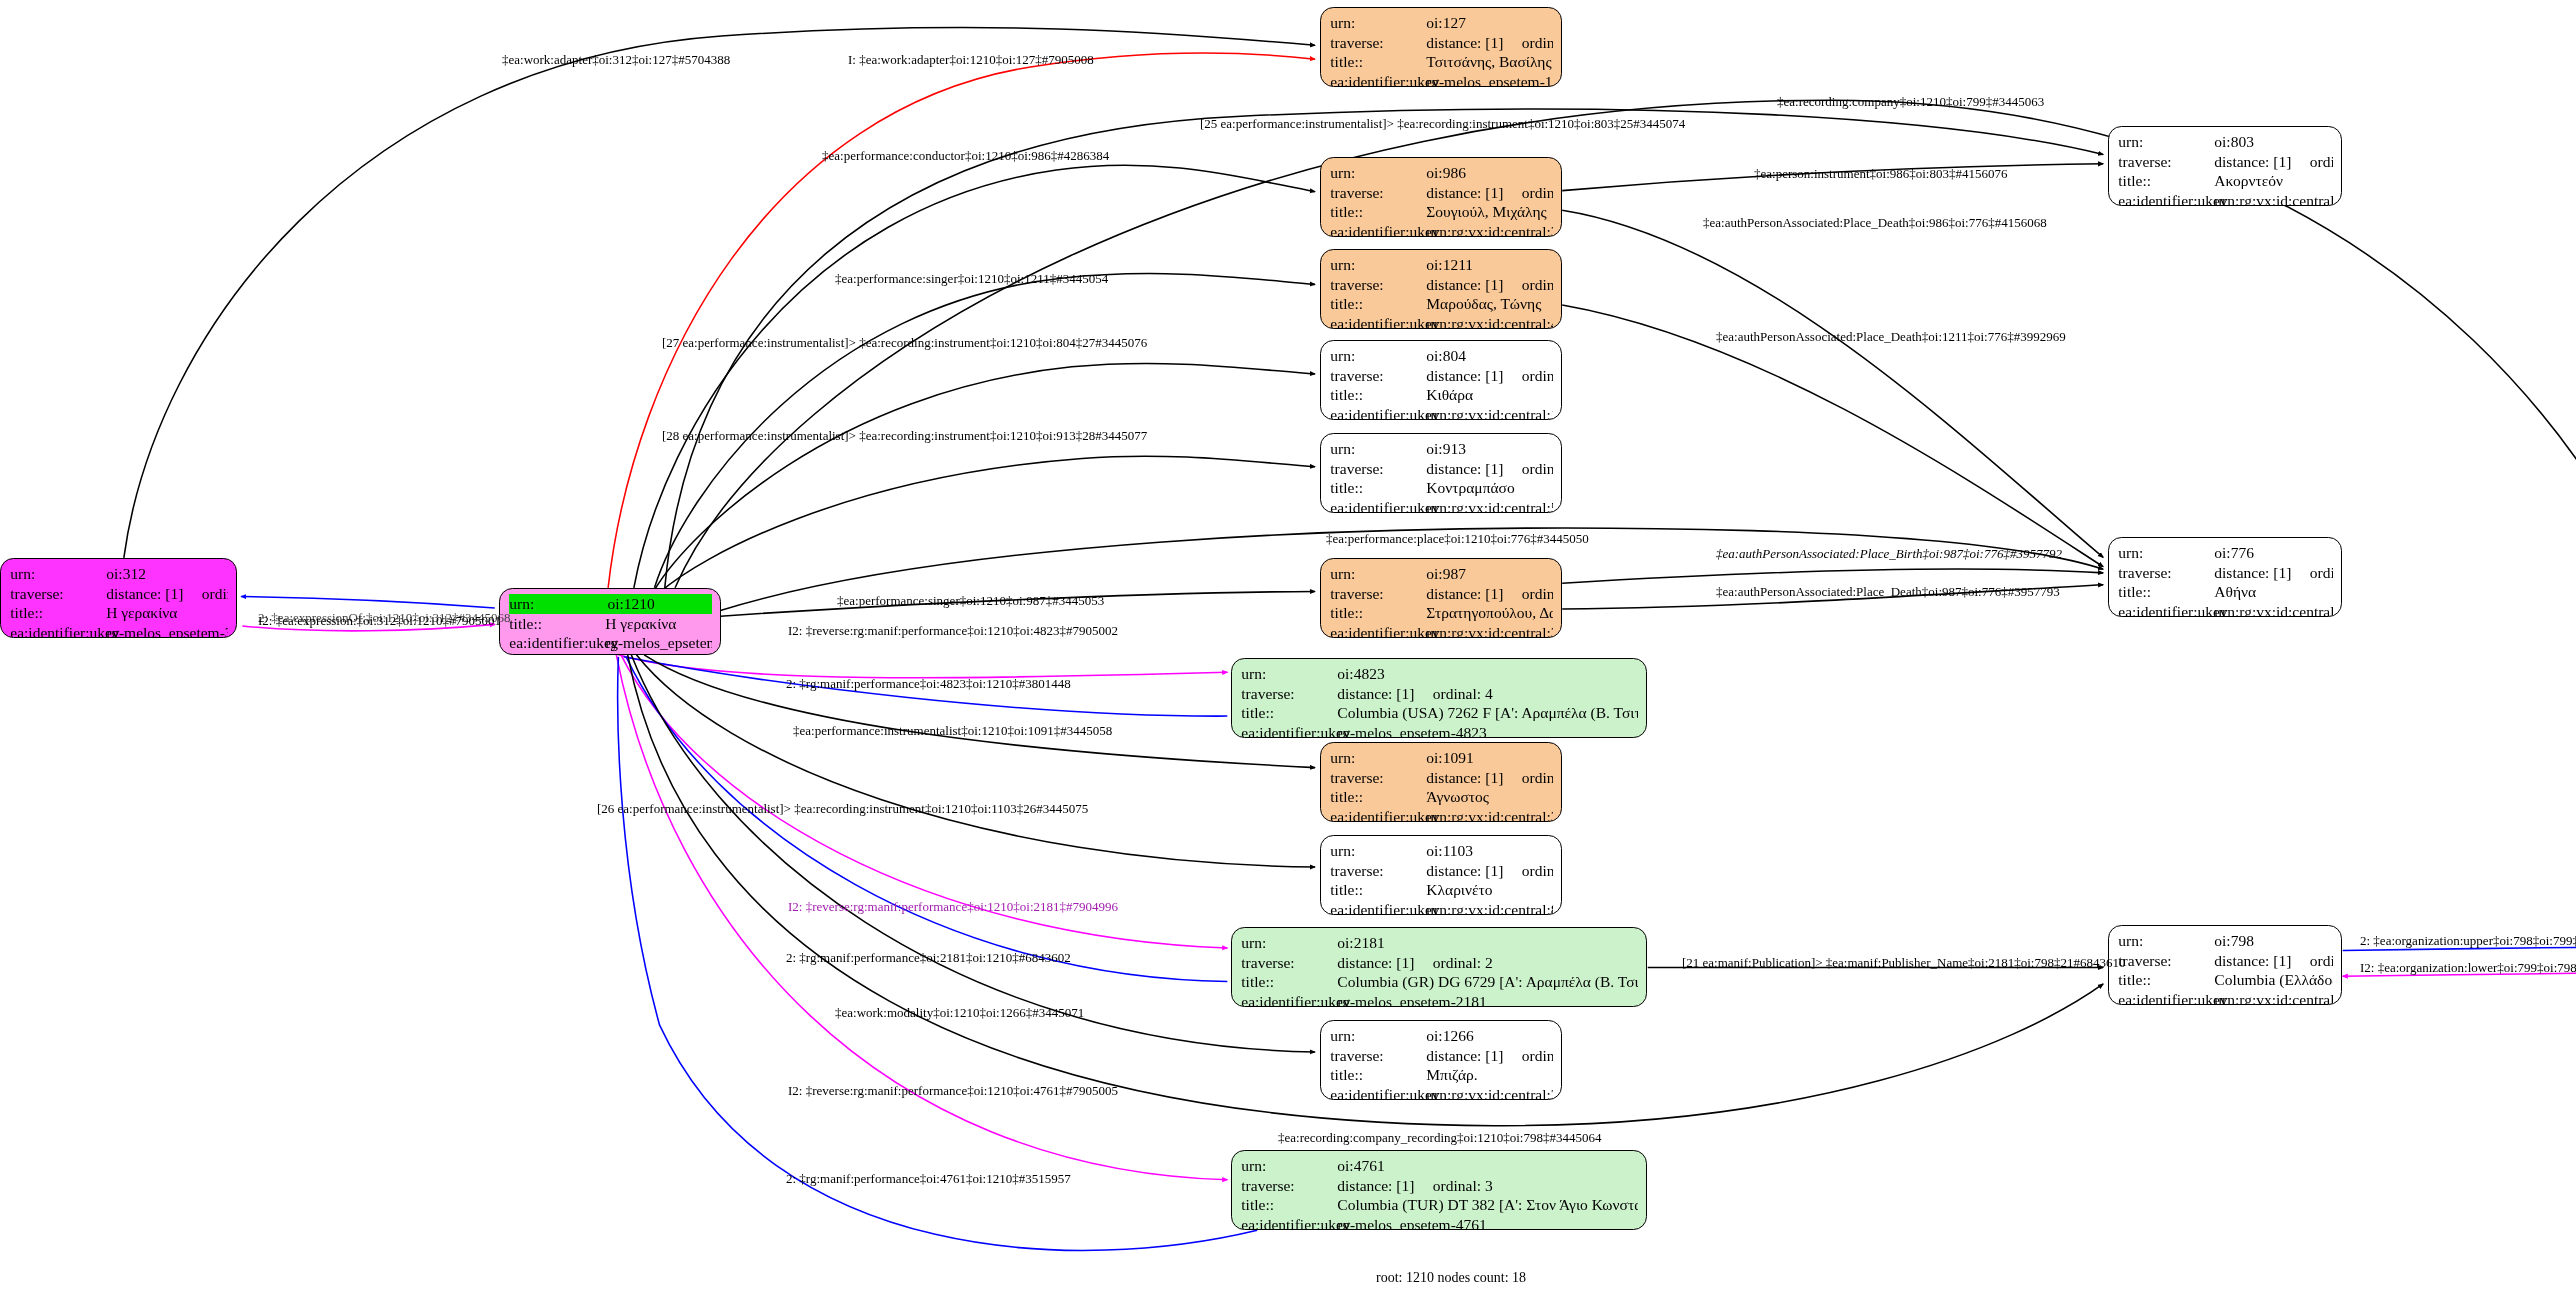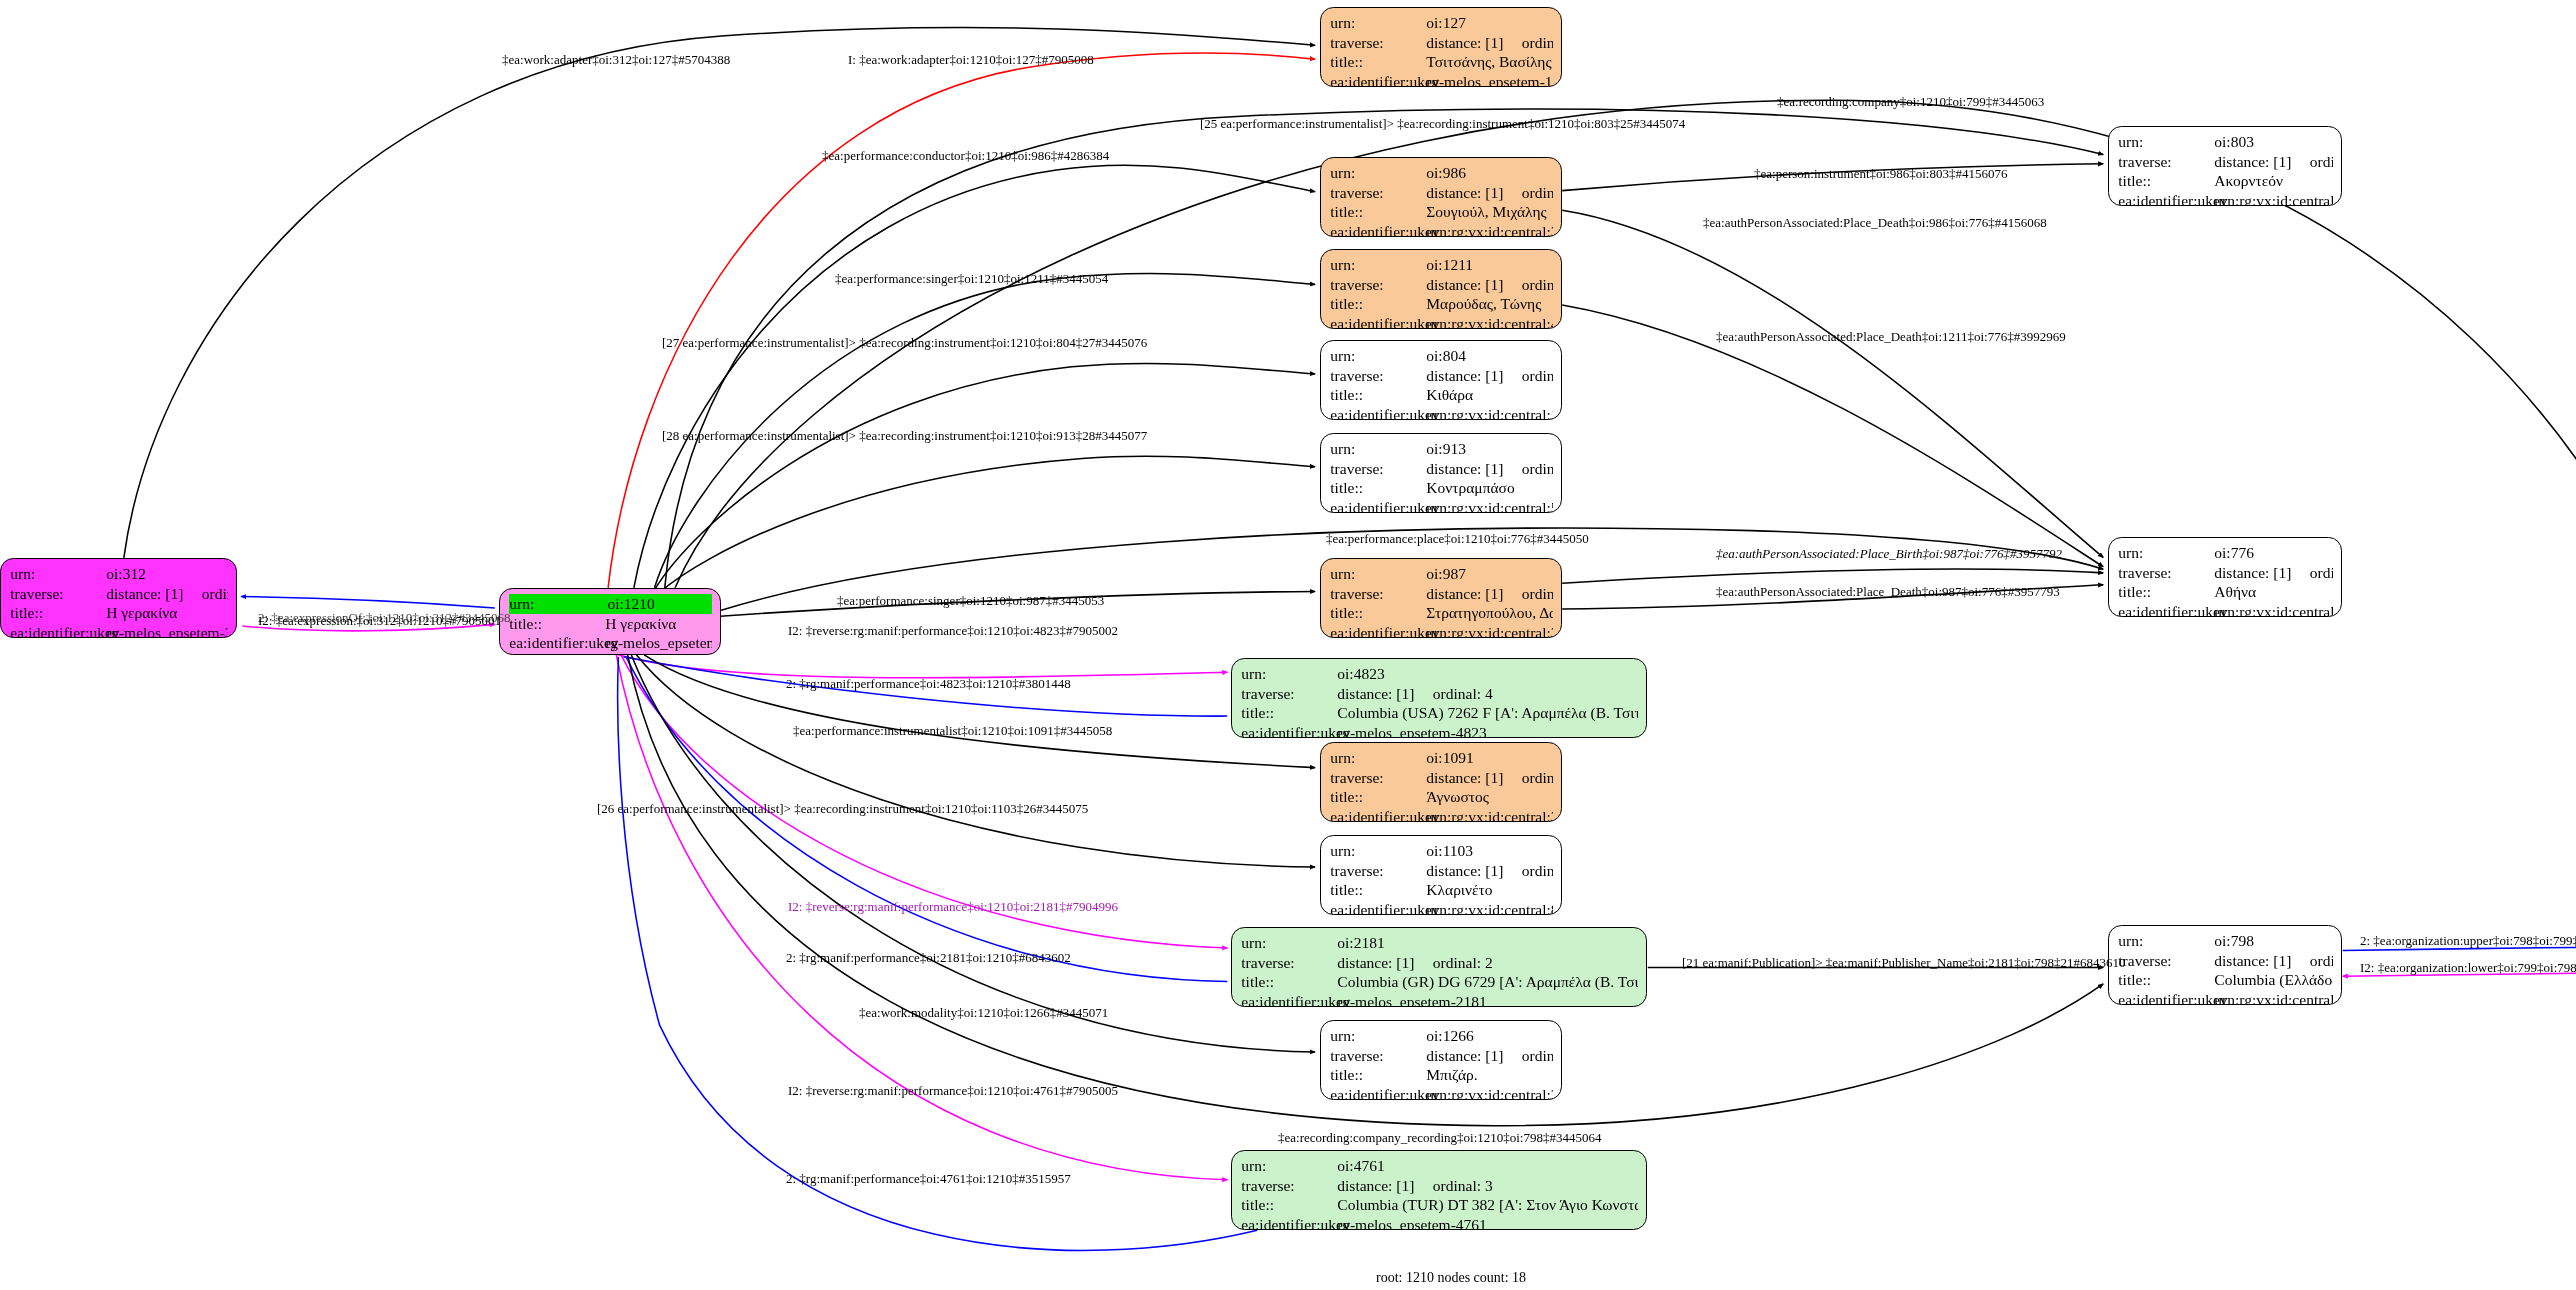--- a/index.html
+++ b/index.html
@@ -498,21 +498,21 @@
       <div class="edge-label" style="left: 258px; top: 614px; color: rgb(0, 0, 0);">I2: ‡ea:expression:‡oi:312‡oi:1210‡#7905001</div>
       <div class="edge-label" style="left: 788px; top: 624px; color: rgb(0, 0, 0);">I2: ‡reverse:rg:manif:performance‡oi:1210‡oi:4823‡#7905002</div>
       <div class="edge-label" style="left: 786px; top: 677px; color: rgb(0, 0, 0);">2: ‡rg:manif:performance‡oi:4823‡oi:1210‡#3801448</div>
       <div class="edge-label" style="left: 793px; top: 724px; color: rgb(0, 0, 0);">‡ea:performance:instrumentalist‡oi:1210‡oi:1091‡#3445058</div>
       <div class="edge-label" style="left: 597px; top: 802px; color: rgb(0, 0, 0);">[26 ea:performance:instrumentalist]&gt; ‡ea:recording:instrument‡oi:1210‡oi:1103‡26#3445075</div>
       <div class="edge-label" style="left: 788px; top: 884px; color: #a21caf; margin-top: 16px;">I2: ‡reverse:rg:manif:performance‡oi:1210‡oi:2181‡#7904996</div>
       <div class="edge-label" style="left: 786px; top: 951px; color: rgb(0, 0, 0);">2: ‡rg:manif:performance‡oi:2181‡oi:1210‡#6843602</div>
       <div class="edge-label" style="left: 1682px; top: 956px; color: rgb(0, 0, 0);">[21 ea:manif:Publication]&gt; ‡ea:manif:Publisher_Name‡oi:2181‡oi:798‡21#6843610</div>
       <div class="edge-label" style="left: 2360px; top: 934px; color: rgb(0, 0, 0);">2: ‡ea:organization:upper‡oi:798‡oi:799‡#5907584</div>
       <div class="edge-label" style="left: 2360px; top: 961px; color: rgb(0, 0, 0);">I2: ‡ea:organization:lower‡oi:799‡oi:798‡#7942988</div>
-      <div class="edge-label" style="left: 835px; top: 1006px; color: rgb(0, 0, 0); margin-left: 24px;">‡ea:work:modality‡oi:1210‡oi:1266‡#3445071</div>
+      <div class="edge-label" style="left: 835px; top: 1006px; color: rgb(0, 0, 0);">‡ea:work:modality‡oi:1210‡oi:1266‡#3445071</div>
       <div class="edge-label" style="left: 1278px; top: 1107px; color: rgb(0, 0, 0); margin-top: 24px;">‡ea:recording:company_recording‡oi:1210‡oi:798‡#3445064</div>
       <div class="edge-label" style="left: 788px; top: 1084px; color: rgb(0, 0, 0);">I2: ‡reverse:rg:manif:performance‡oi:1210‡oi:4761‡#7905005</div>
       <div class="edge-label" style="left: 786px; top: 1172px; color: rgb(0, 0, 0);">2: ‡rg:manif:performance‡oi:4761‡oi:1210‡#3515957</div>
     </div>
 
   <div id="footer-label" style="left:1376px; top:1270px;">root: 1210 nodes count: 18</div>
 
 </div>
 
 

